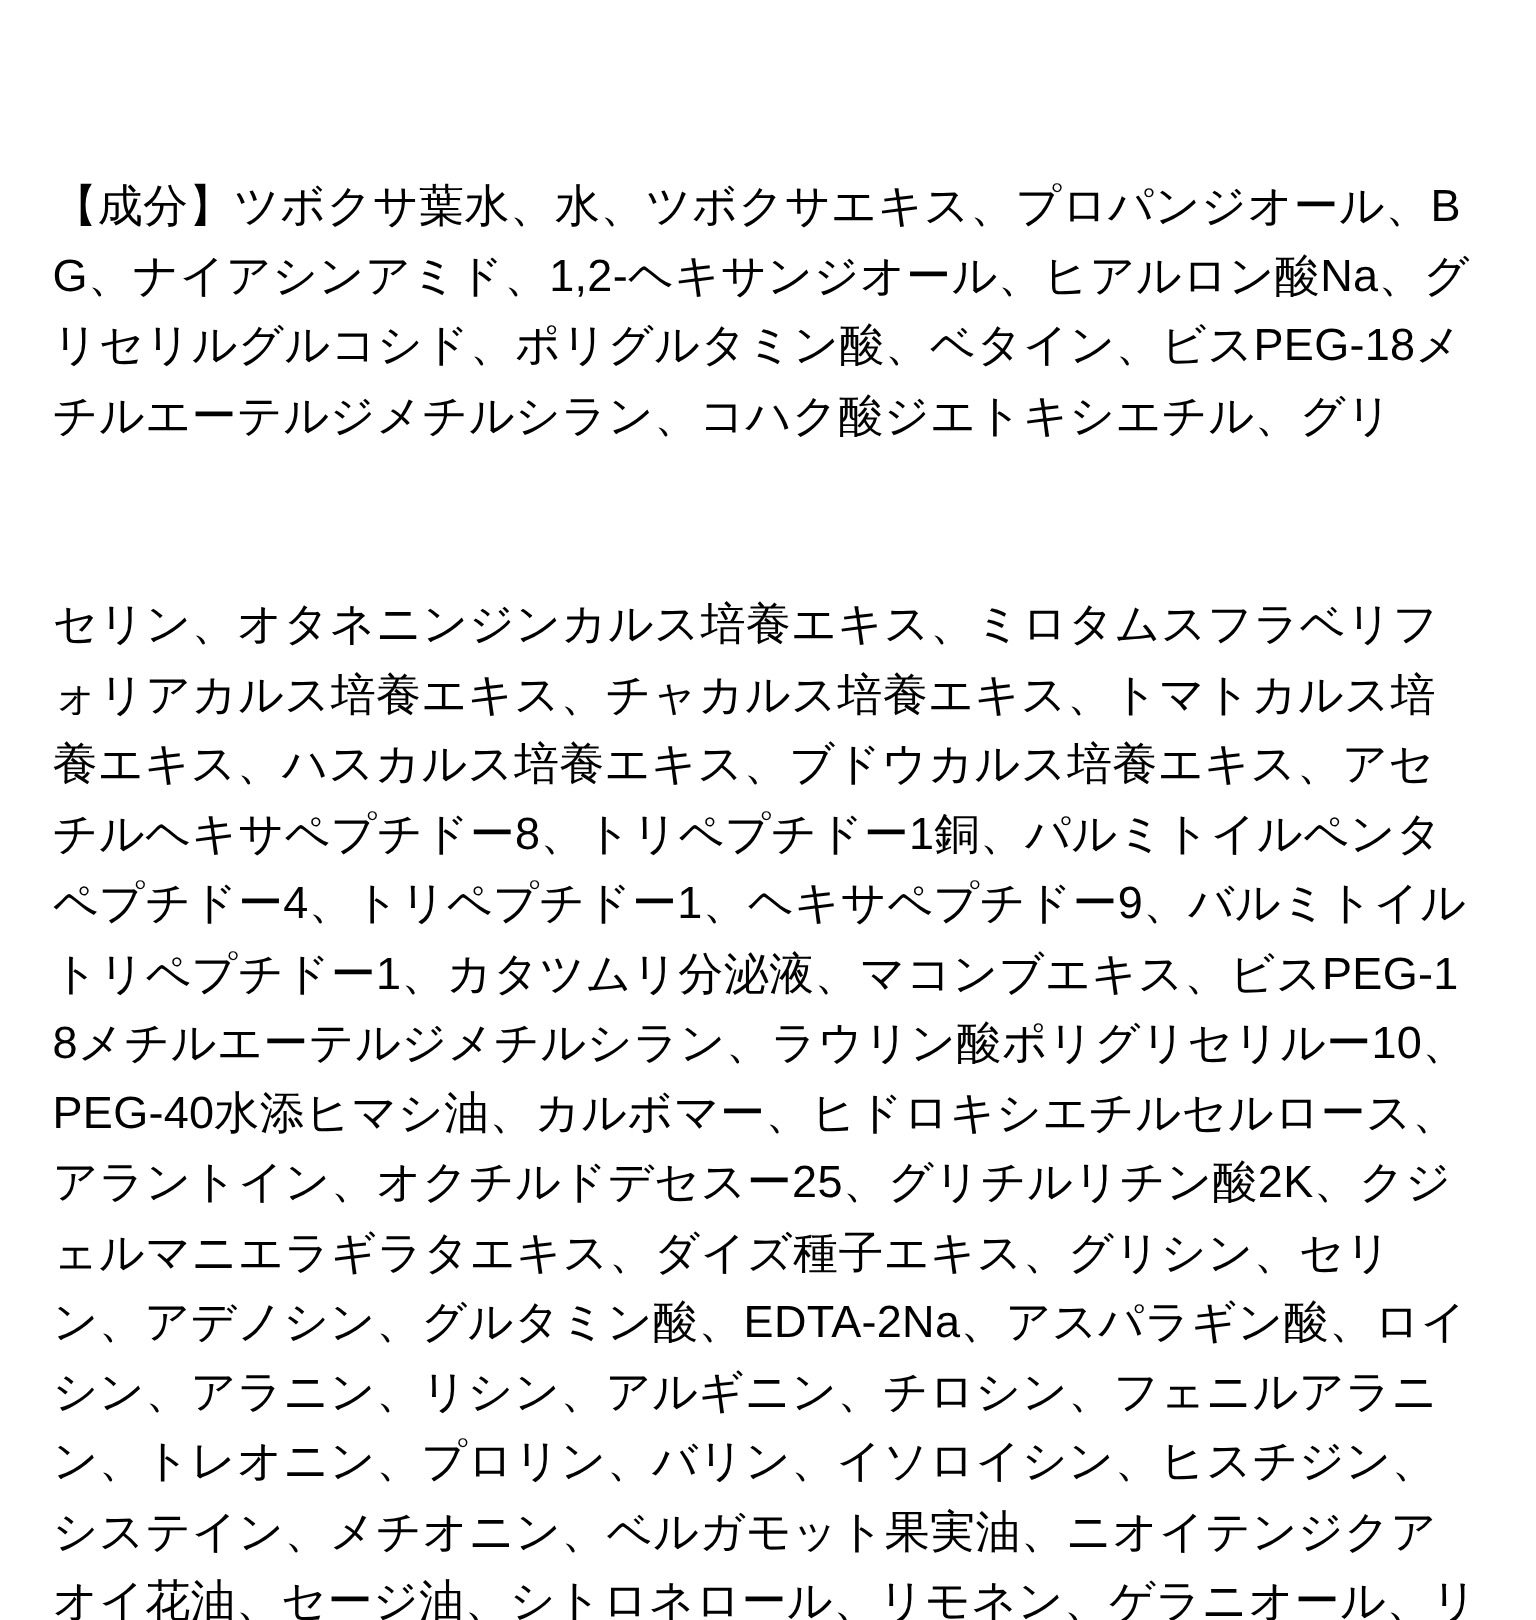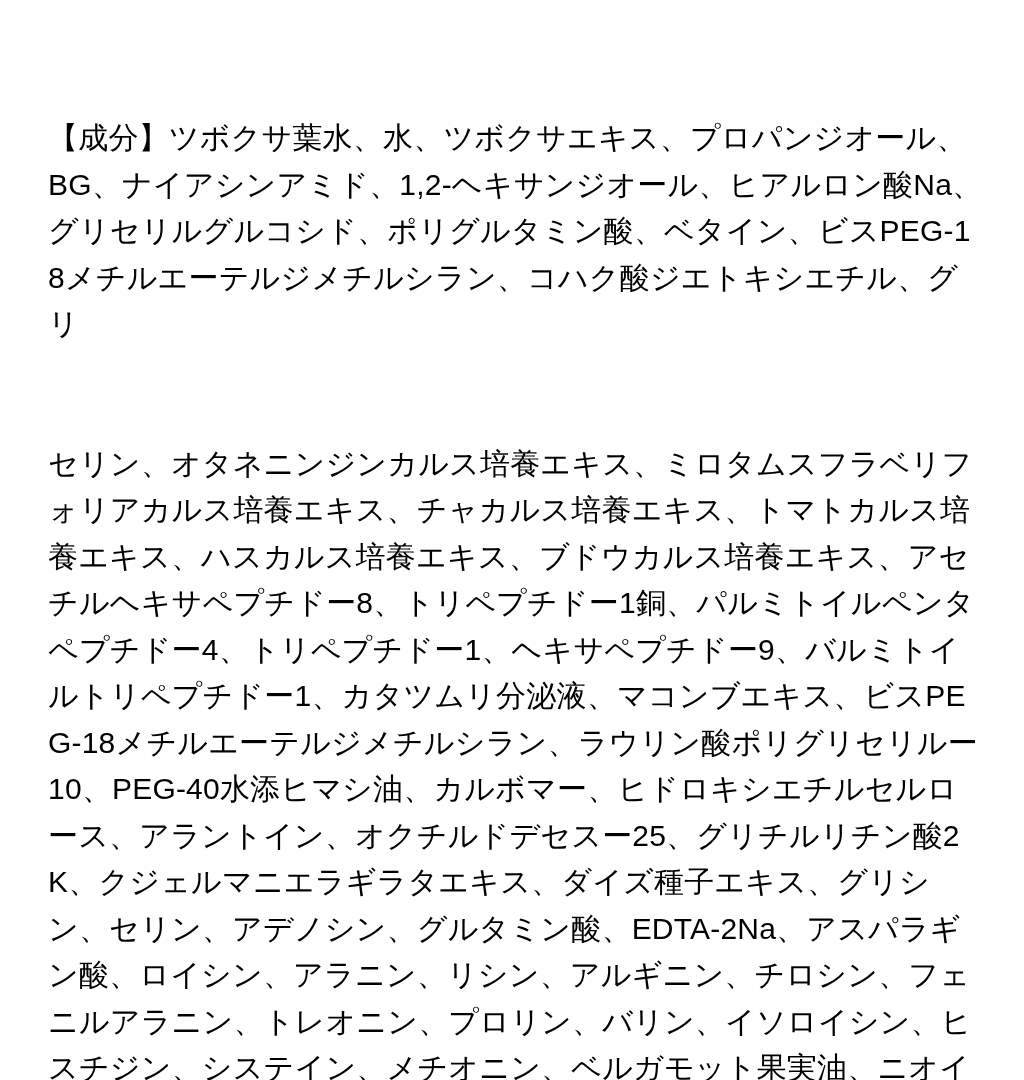--- a/index.html
+++ b/index.html
@@ -11,21 +11,21 @@
     width: 1024px;
     height: 1080px;
     font-family: "Liberation Sans", "DejaVu Sans", sans-serif;
     color: #000000;
     overflow: hidden;
   }
   .page {
     width: 1024px;
     height: 1080px;
     box-sizing: border-box;
-    padding: 22px 38px 0 48px;
+    padding: 22px 38px 0 35px;
     background: #ffffff;
   }
   .ingredients-block {
     font-size: 30px;
     line-height: 1.55;
     letter-spacing: 0.2px;
     text-align: left;
     word-break: break-all;
     white-space: pre-wrap;
   }

